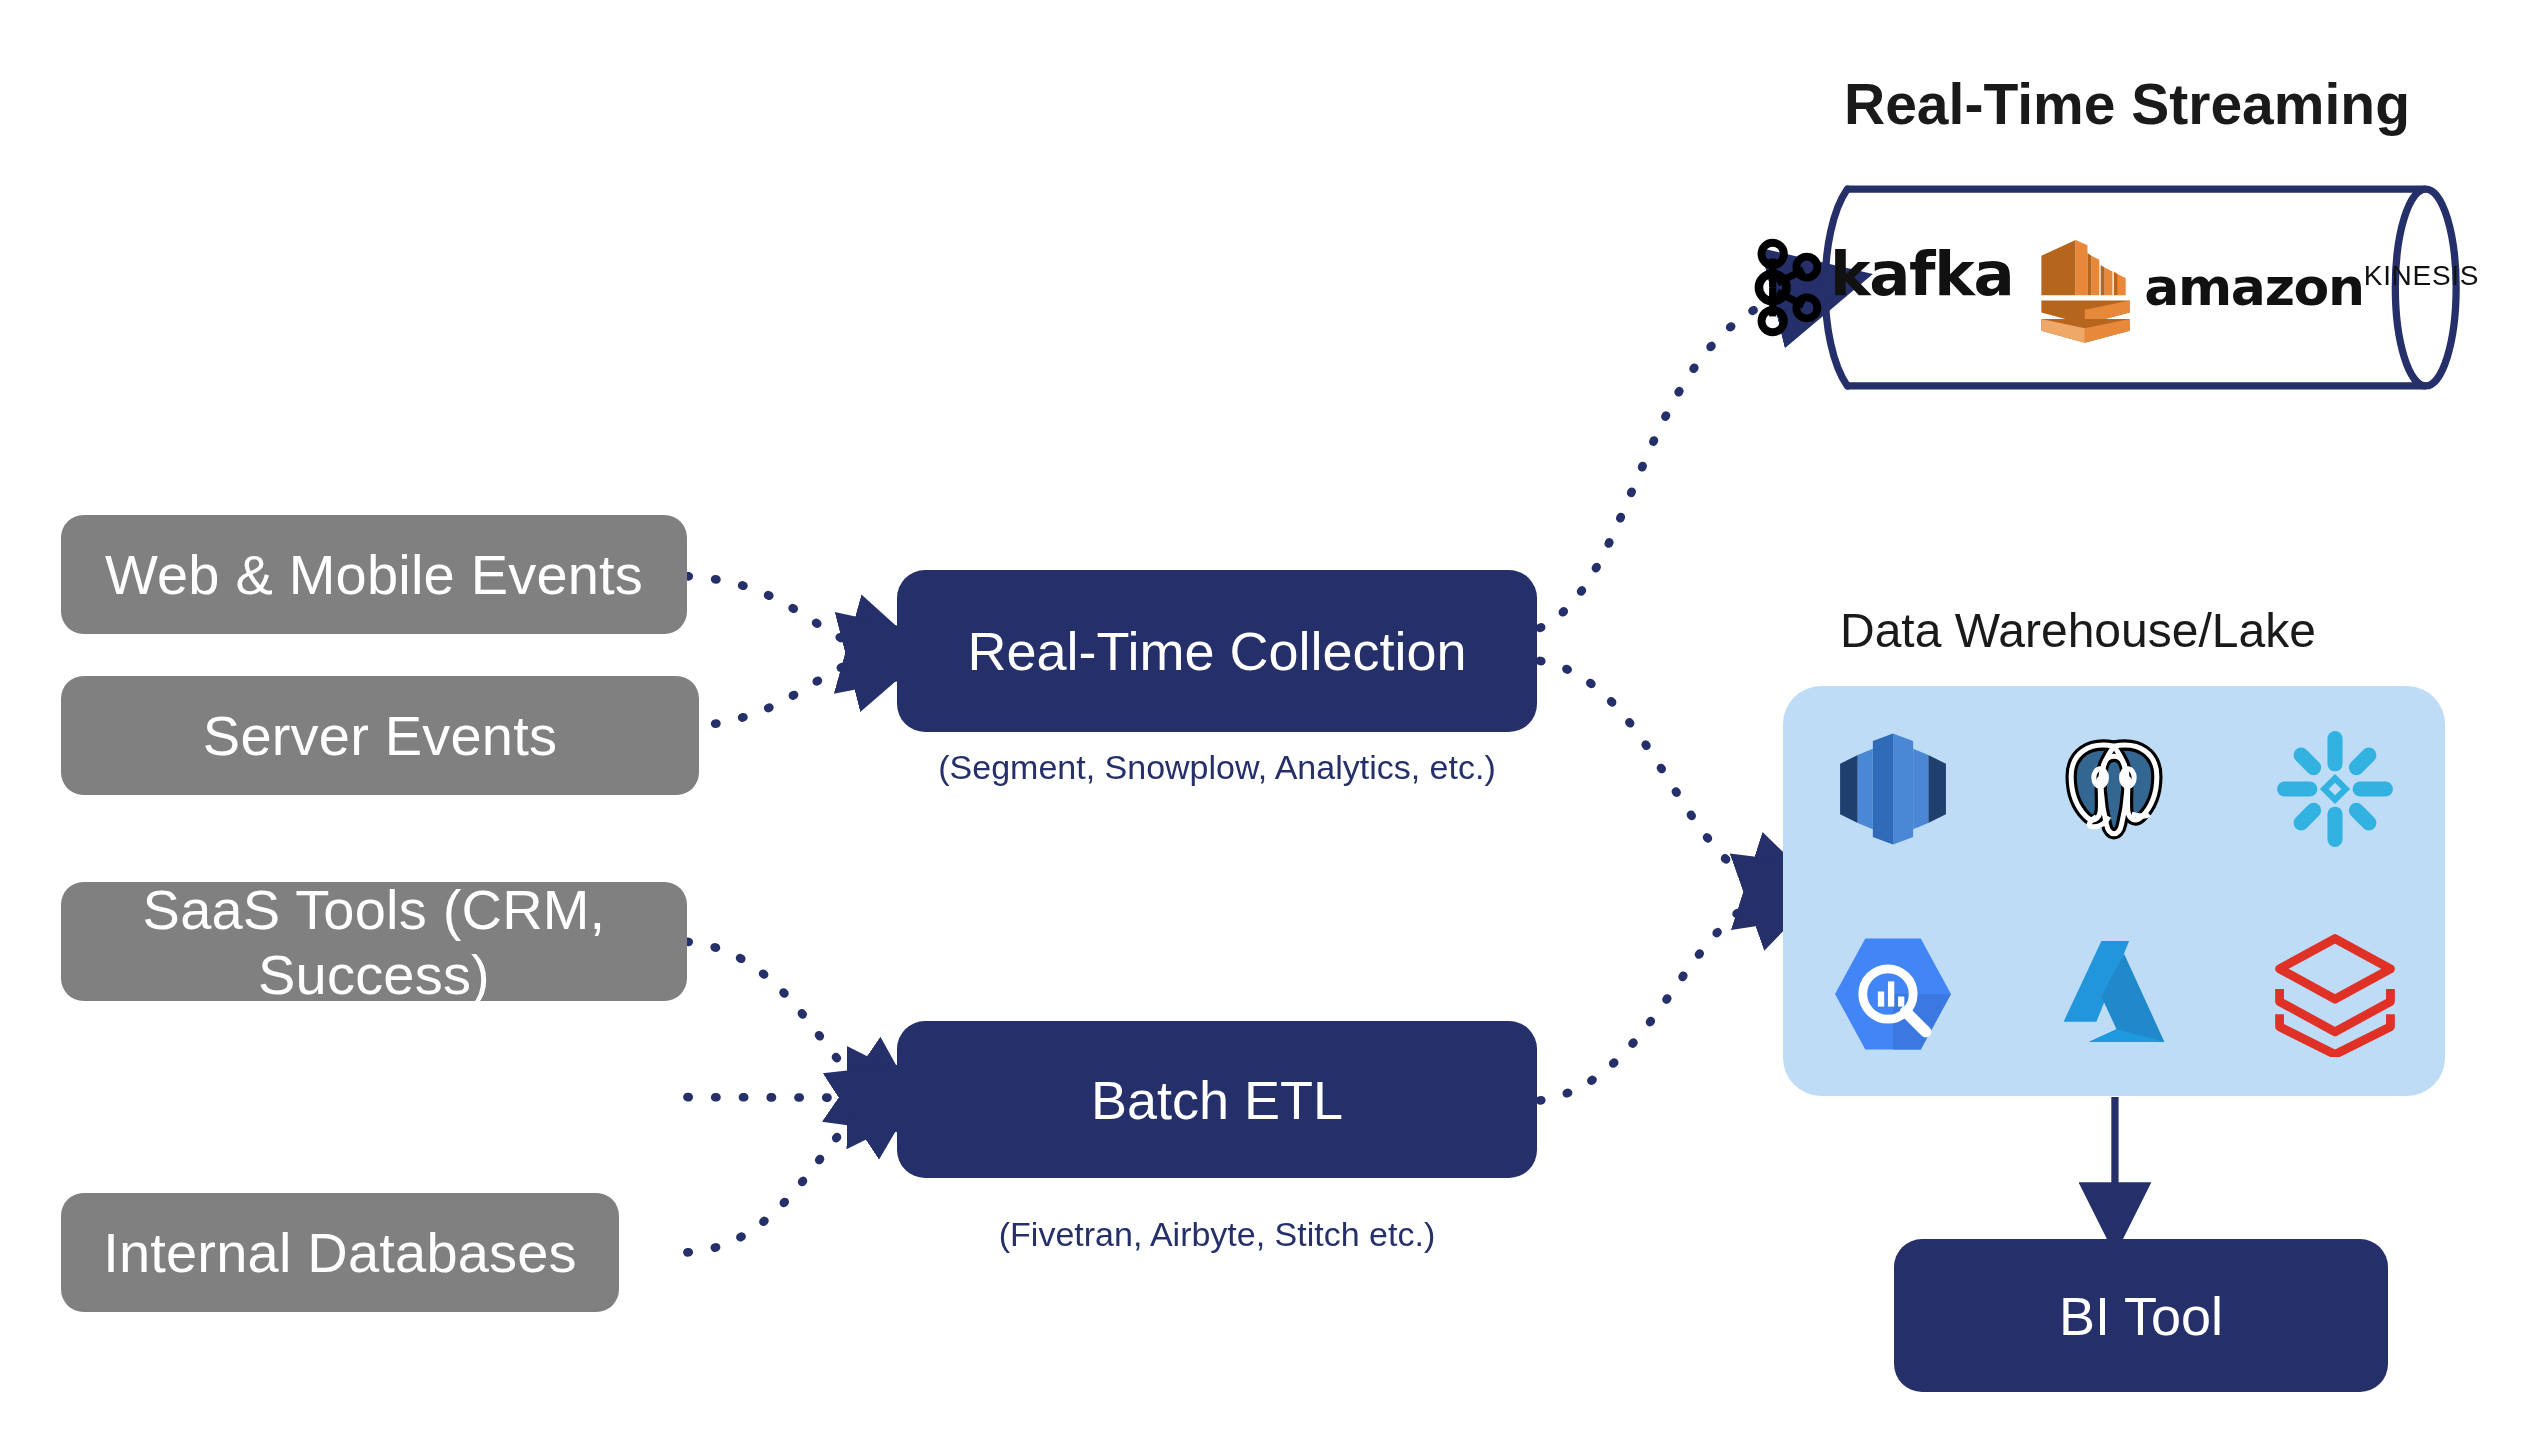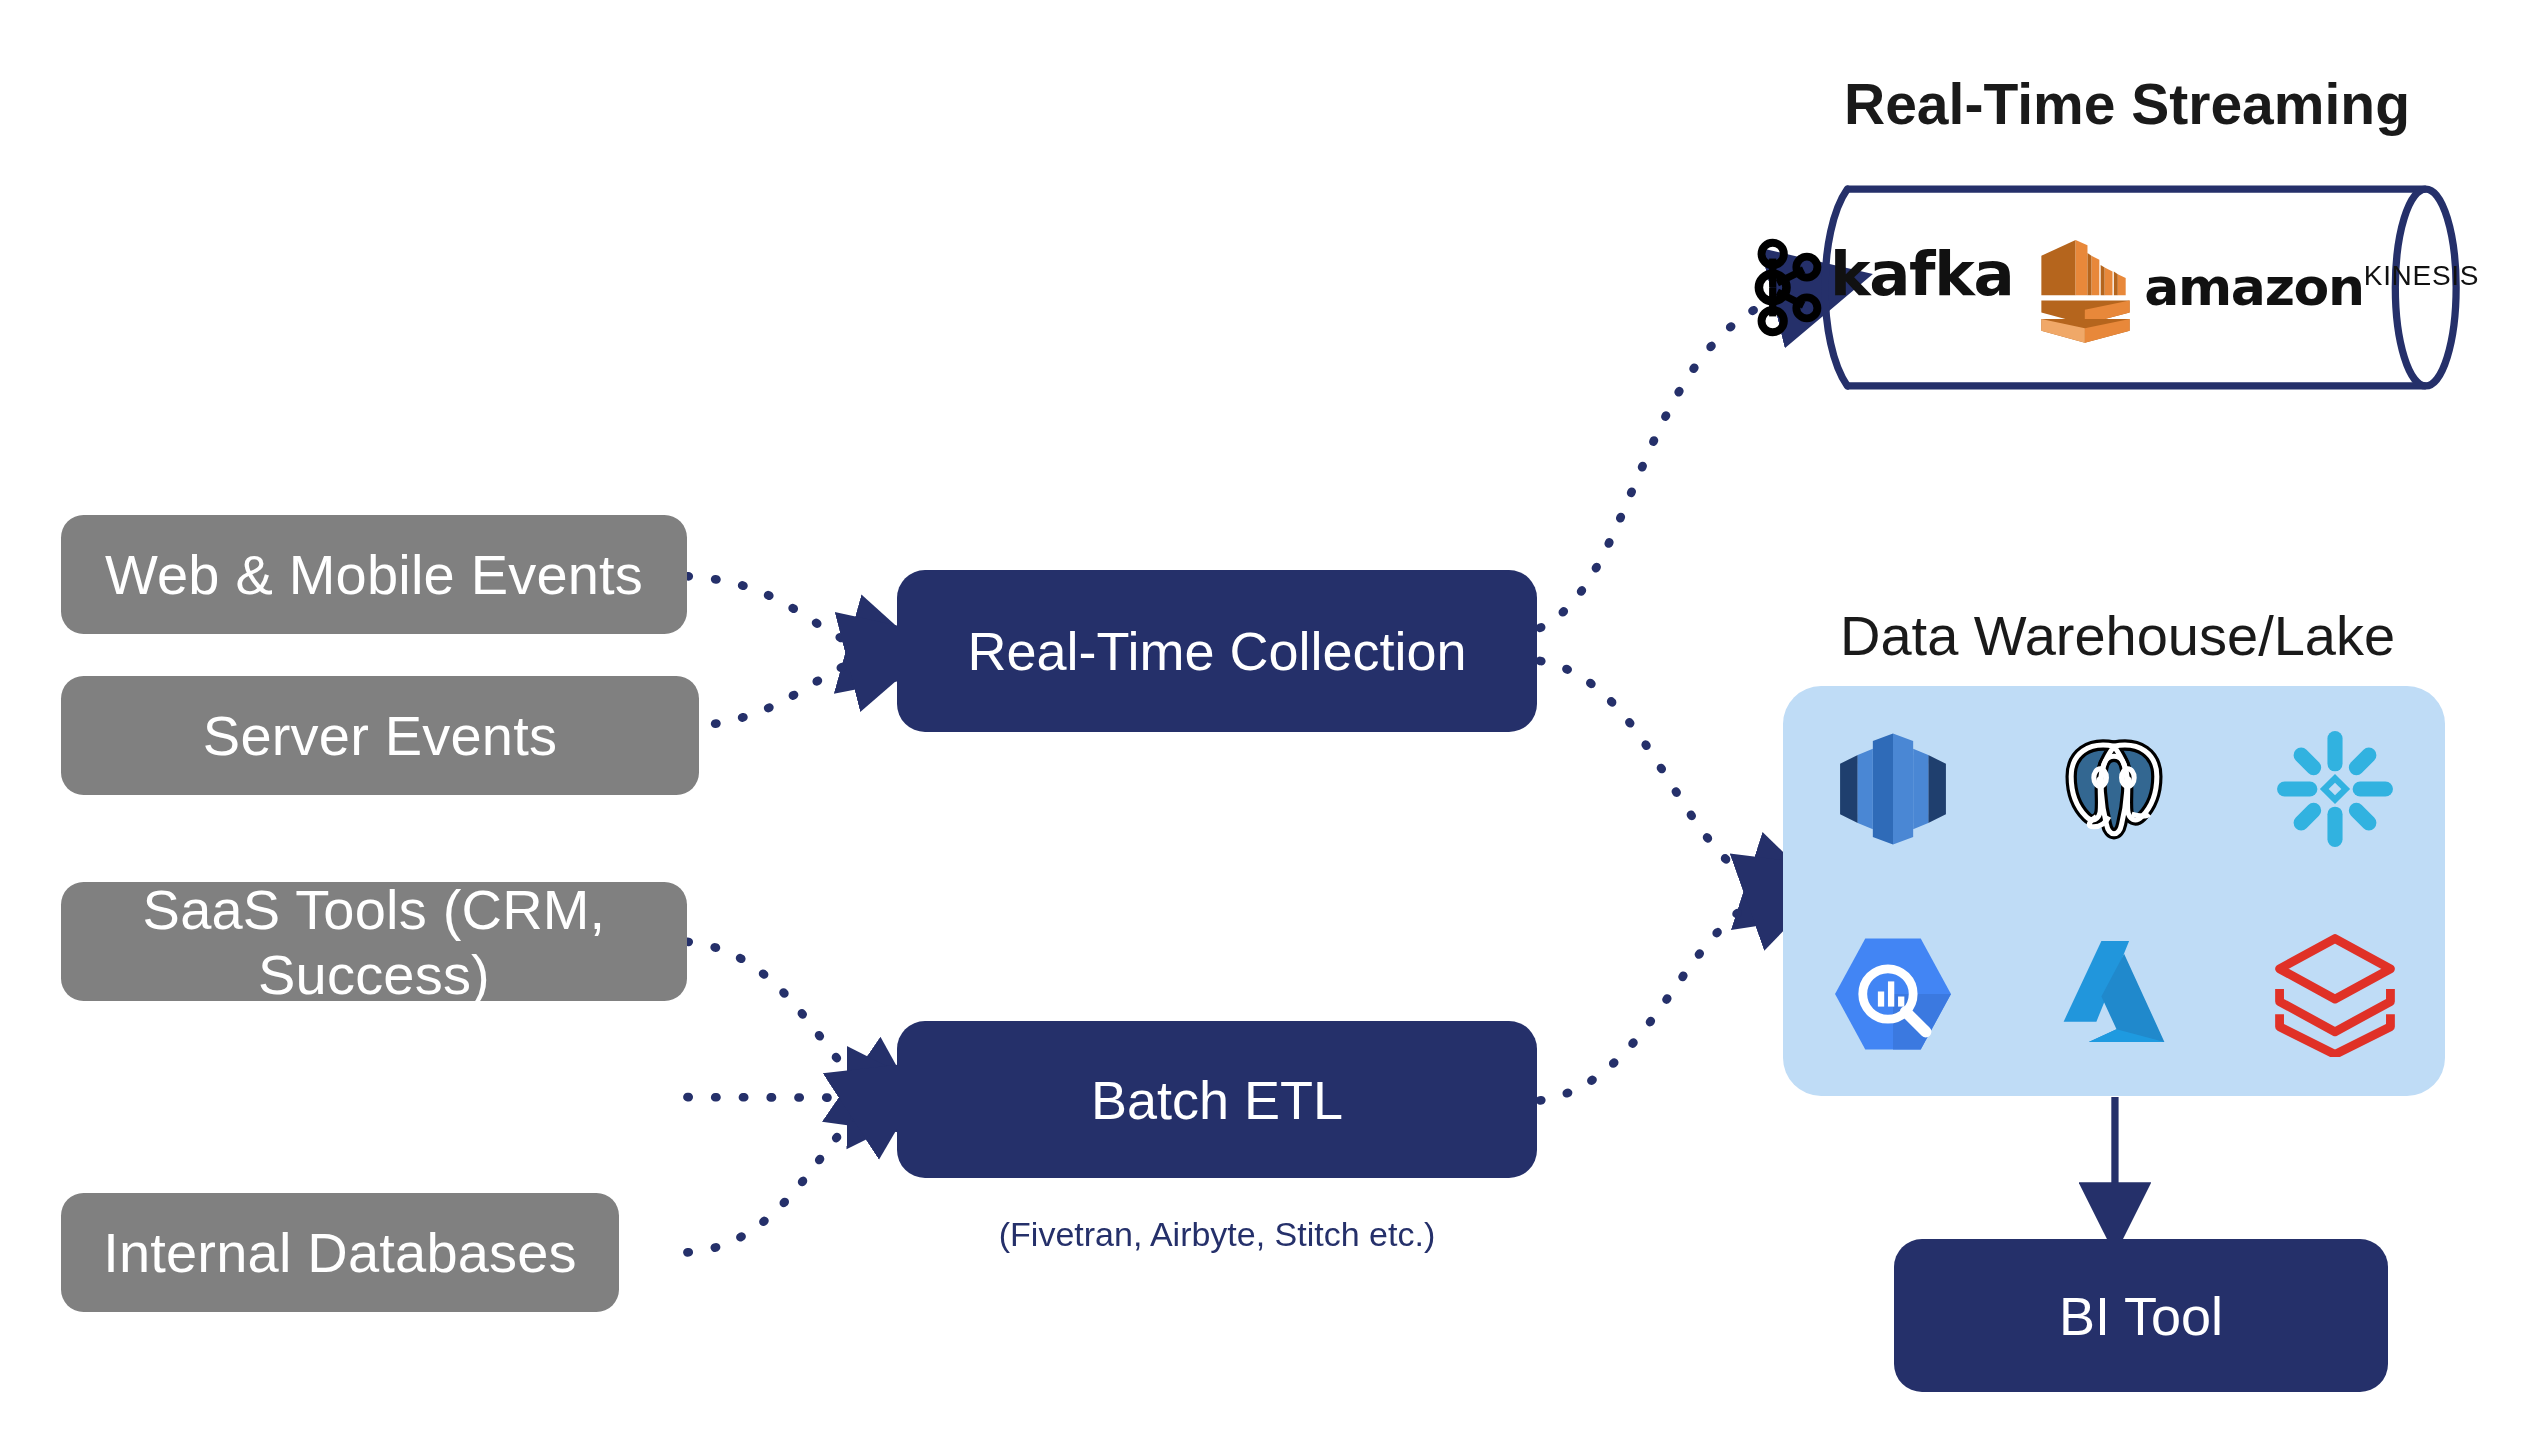--- a/index.html
+++ b/index.html
@@ -17,21 +17,21 @@
   .proc-box{background:#25306a;border-radius:28px;color:#ffffff;
             font-size:54px;font-stretch:condensed;}
   .bi-box{background:#25306a;border-radius:28px;color:#ffffff;
           font-size:54px;font-stretch:condensed;}
 
   .caption{position:absolute;color:#25306a;font-size:34px;font-stretch:condensed;
            text-align:center;white-space:nowrap;}
 
   .section-title{position:absolute;color:#1a1a1a;font-stretch:condensed;white-space:nowrap;}
   .title-stream{font-size:57px;font-weight:bold;}
-  .title-wh{font-size:56px;font-weight:normal;}
+  .title-wh{font-size:48px;font-weight:normal;}
 
   
   #warehouse-panel{position:absolute;left:1783px;top:686px;width:662px;height:410px;
                    background:#bfdcf6;border-radius:38px;}
   .logo-grid{position:absolute;left:1783px;top:686px;width:662px;height:410px;
              display:grid;grid-template-columns:repeat(3,1fr);grid-template-rows:repeat(2,1fr);
              align-items:center;justify-items:center;}
   .logo-cell{width:126px;height:126px;display:flex;align-items:center;justify-content:center;}
   .logo-cell svg{width:100%;height:100%;}
 
@@ -98,20 +98,21 @@
   <div class="node src-box" style="left:61px;top:882px;width:626px;height:119px;">
     <span>SaaS Tools (CRM, Success)</span>
   </div>
   <div class="node src-box" style="left:61px;top:1193px;width:558px;height:119px;">
     <span>Internal Databases</span>
   </div>
 
   <div class="node proc-box" style="left:897px;top:570px;width:640px;height:162px;">
     <span>Real-Time Collection</span>
   </div>
+  <div class="caption" style="left:897px;top:748px;width:640px;">(Segment, Snowplow, Analytics, etc.)</div>
 
   <div class="node proc-box" style="left:897px;top:1021px;width:640px;height:157px;">
     <span>Batch ETL</span>
   </div>
   <div class="caption" style="left:897px;top:1215px;width:640px;">(Fivetran, Airbyte, Stitch etc.)</div>
 
   <div class="section-title title-stream" style="left:1844px;top:71px;">Real-Time Streaming</div>
 
   <svg id="cylinder" viewBox="0 0 1000 310">
     <path d="M55,6 L930,6 M55,304 L930,304" stroke="#25306a" stroke-width="11" fill="none"></path>

